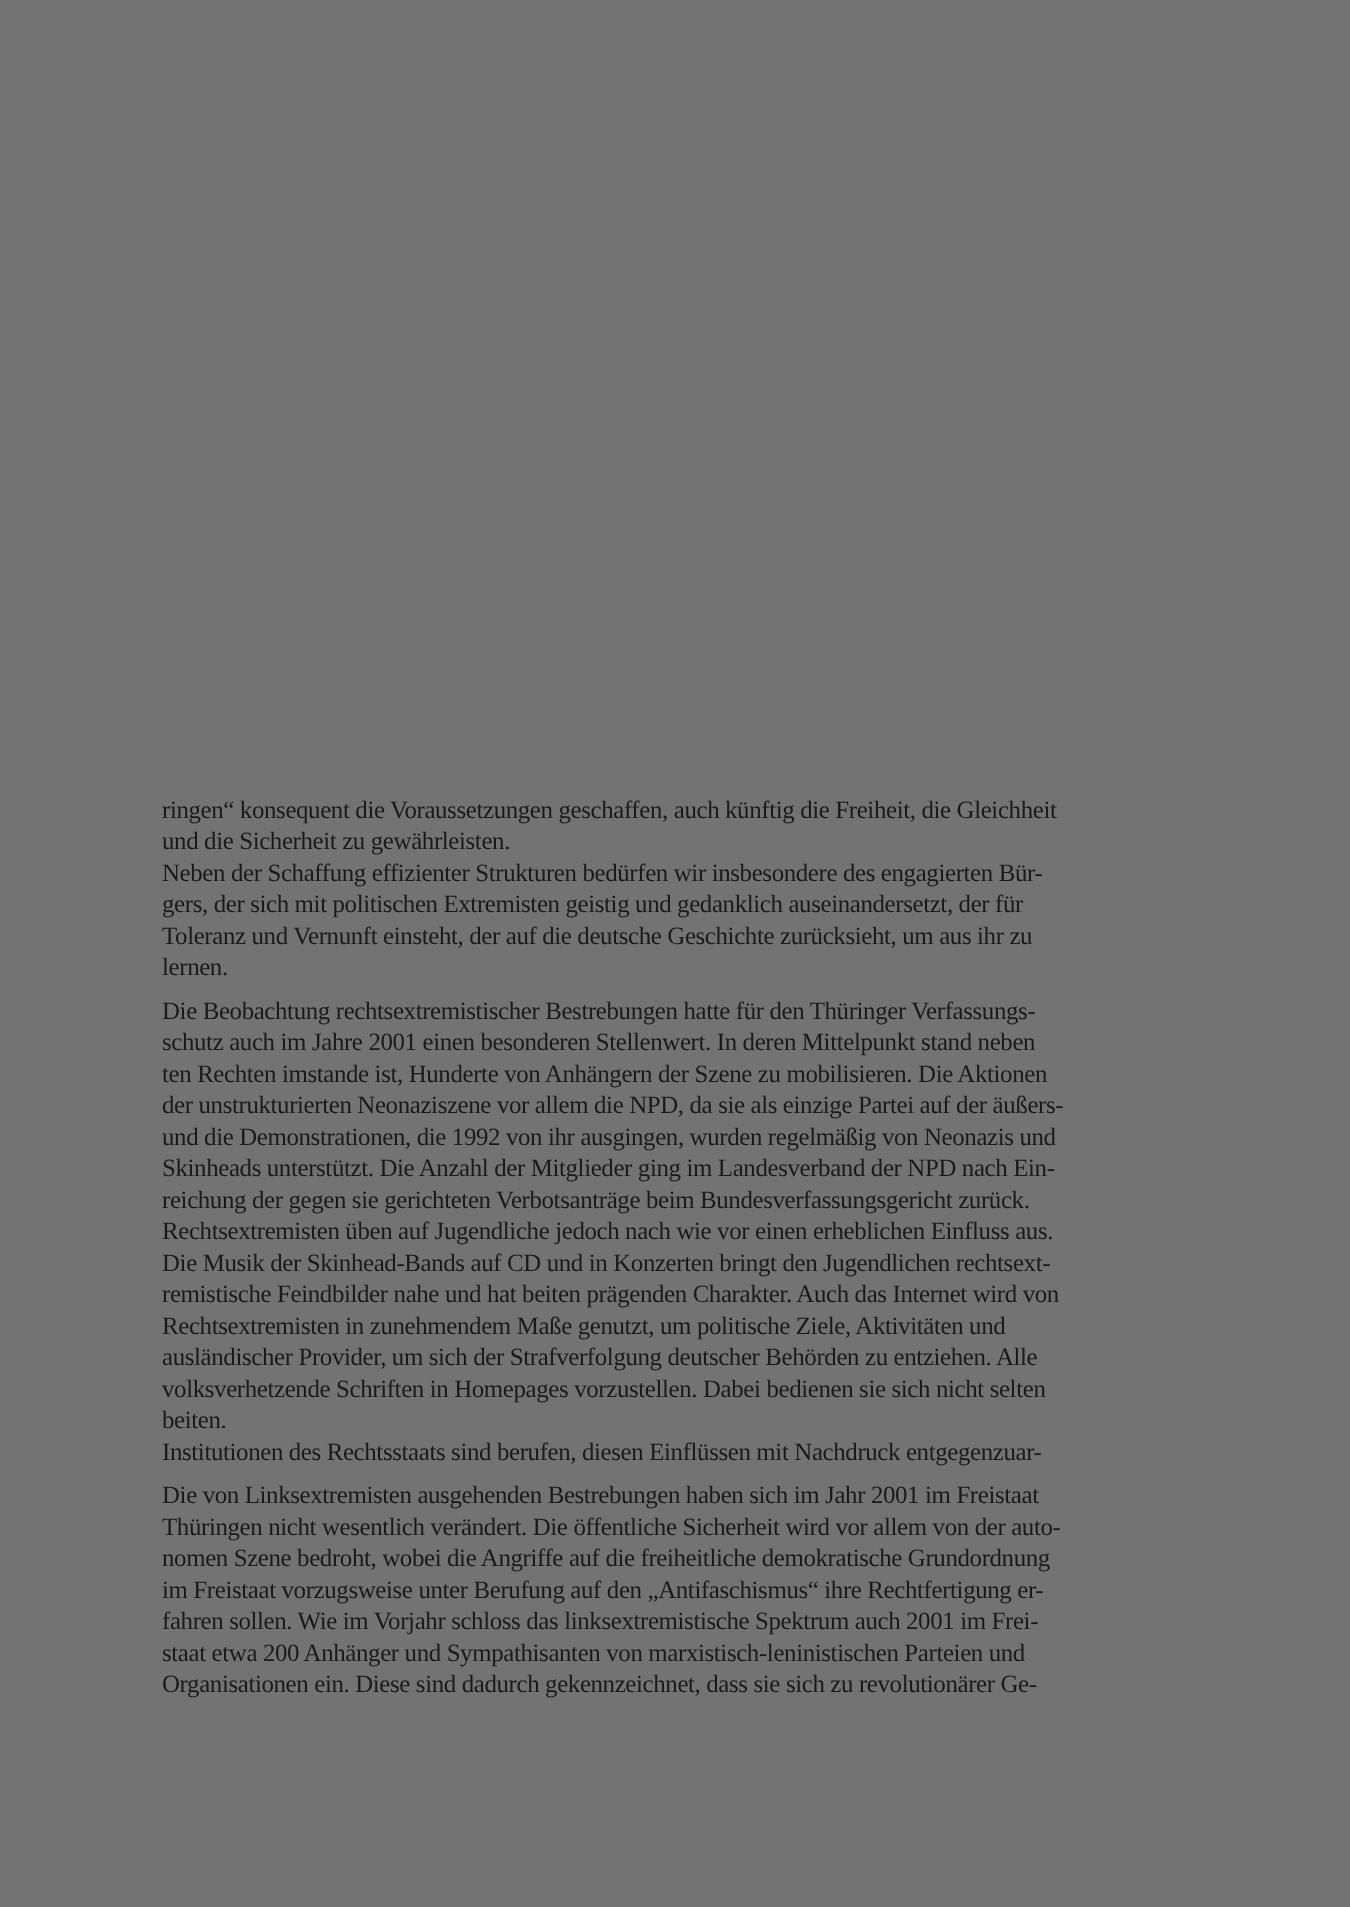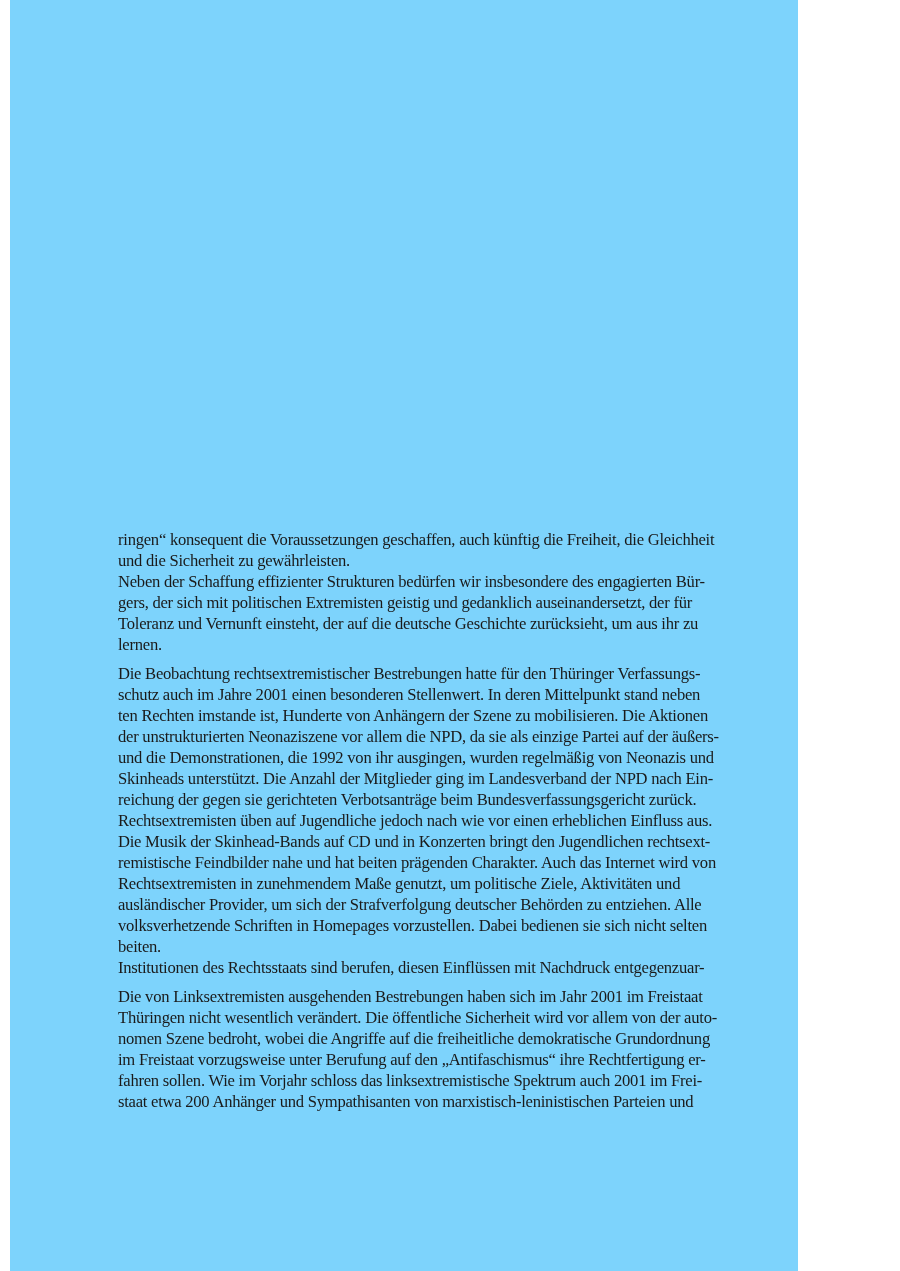--- a/index.html
+++ b/index.html
@@ -8,24 +8,24 @@
       background: #ffffff;
     }
     body {
       width: 900px;
       height: 1271px;
       position: relative;
       overflow: hidden;
     }
     .page {
       position: absolute;
-      left: 10px; top: 0;
-      width: 788px;
+      left: 0; top: 0;
+      width: 900px;
       height: 1271px;
-      background: #7dd3fc;
+      background: #737373;
     }
     .text-block {
       position: absolute;
       left: 108px;
       top: 529px;
       width: 640px;
       font-family: "Liberation Serif", serif;
       font-size: 16.6px;
       line-height: 21px;
       color: #1a1a1a;
@@ -78,16 +78,17 @@
       <span class="line">Institutionen des Rechtsstaats sind berufen, diesen Einflüssen mit Nachdruck entgegenzuar-</span>
     </p>
 
     <p class="para gap">
       <span class="line">Die von Linksextremisten ausgehenden Bestrebungen haben sich im Jahr 2001 im Freistaat</span>
       <span class="line">Thüringen nicht wesentlich verändert. Die öffentliche Sicherheit wird vor allem von der auto-</span>
       <span class="line">nomen Szene bedroht, wobei die Angriffe auf die freiheitliche demokratische Grundordnung</span>
       <span class="line">im Freistaat vorzugsweise unter Berufung auf den „Antifaschismus“ ihre Rechtfertigung er-</span>
       <span class="line">fahren sollen. Wie im Vorjahr schloss das linksextremistische Spektrum auch 2001 im Frei-</span>
       <span class="line">staat etwa 200 Anhänger und Sympathisanten von marxistisch-leninistischen Parteien und</span>
+      <span class="line">Organisationen ein. Diese sind dadurch gekennzeichnet, dass sie sich zu revolutionärer Ge-</span>
     </p>
 
   </div>
 </div>
 
 </body></html>

